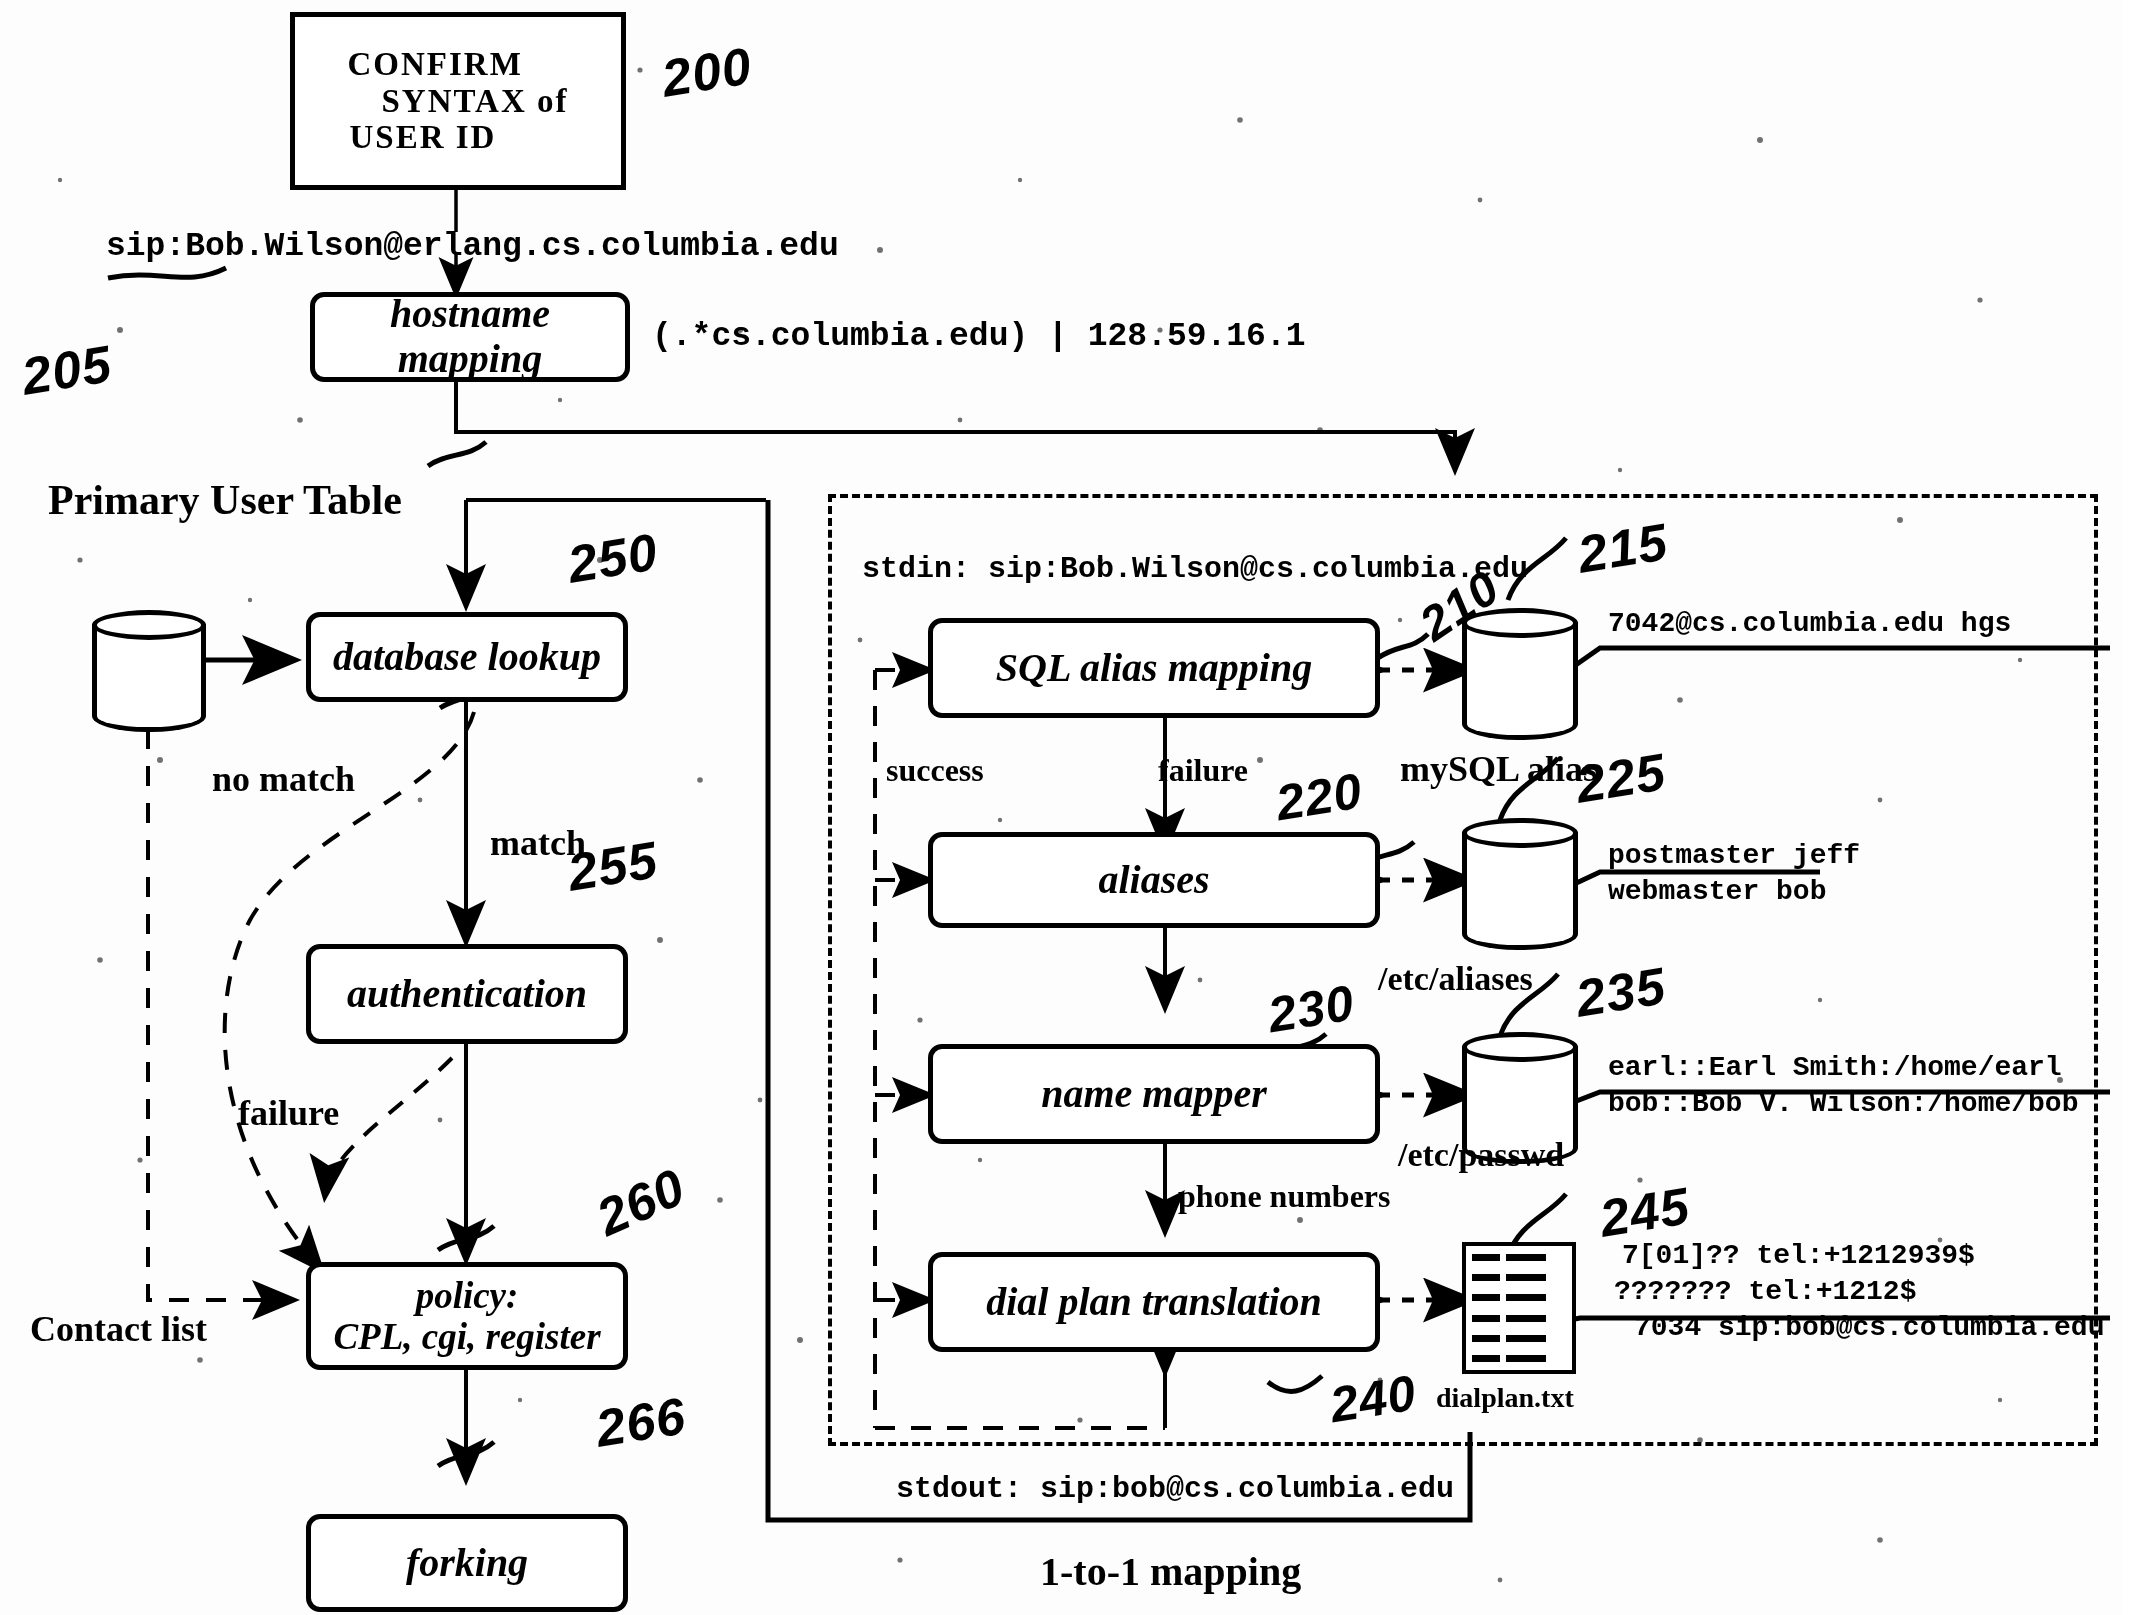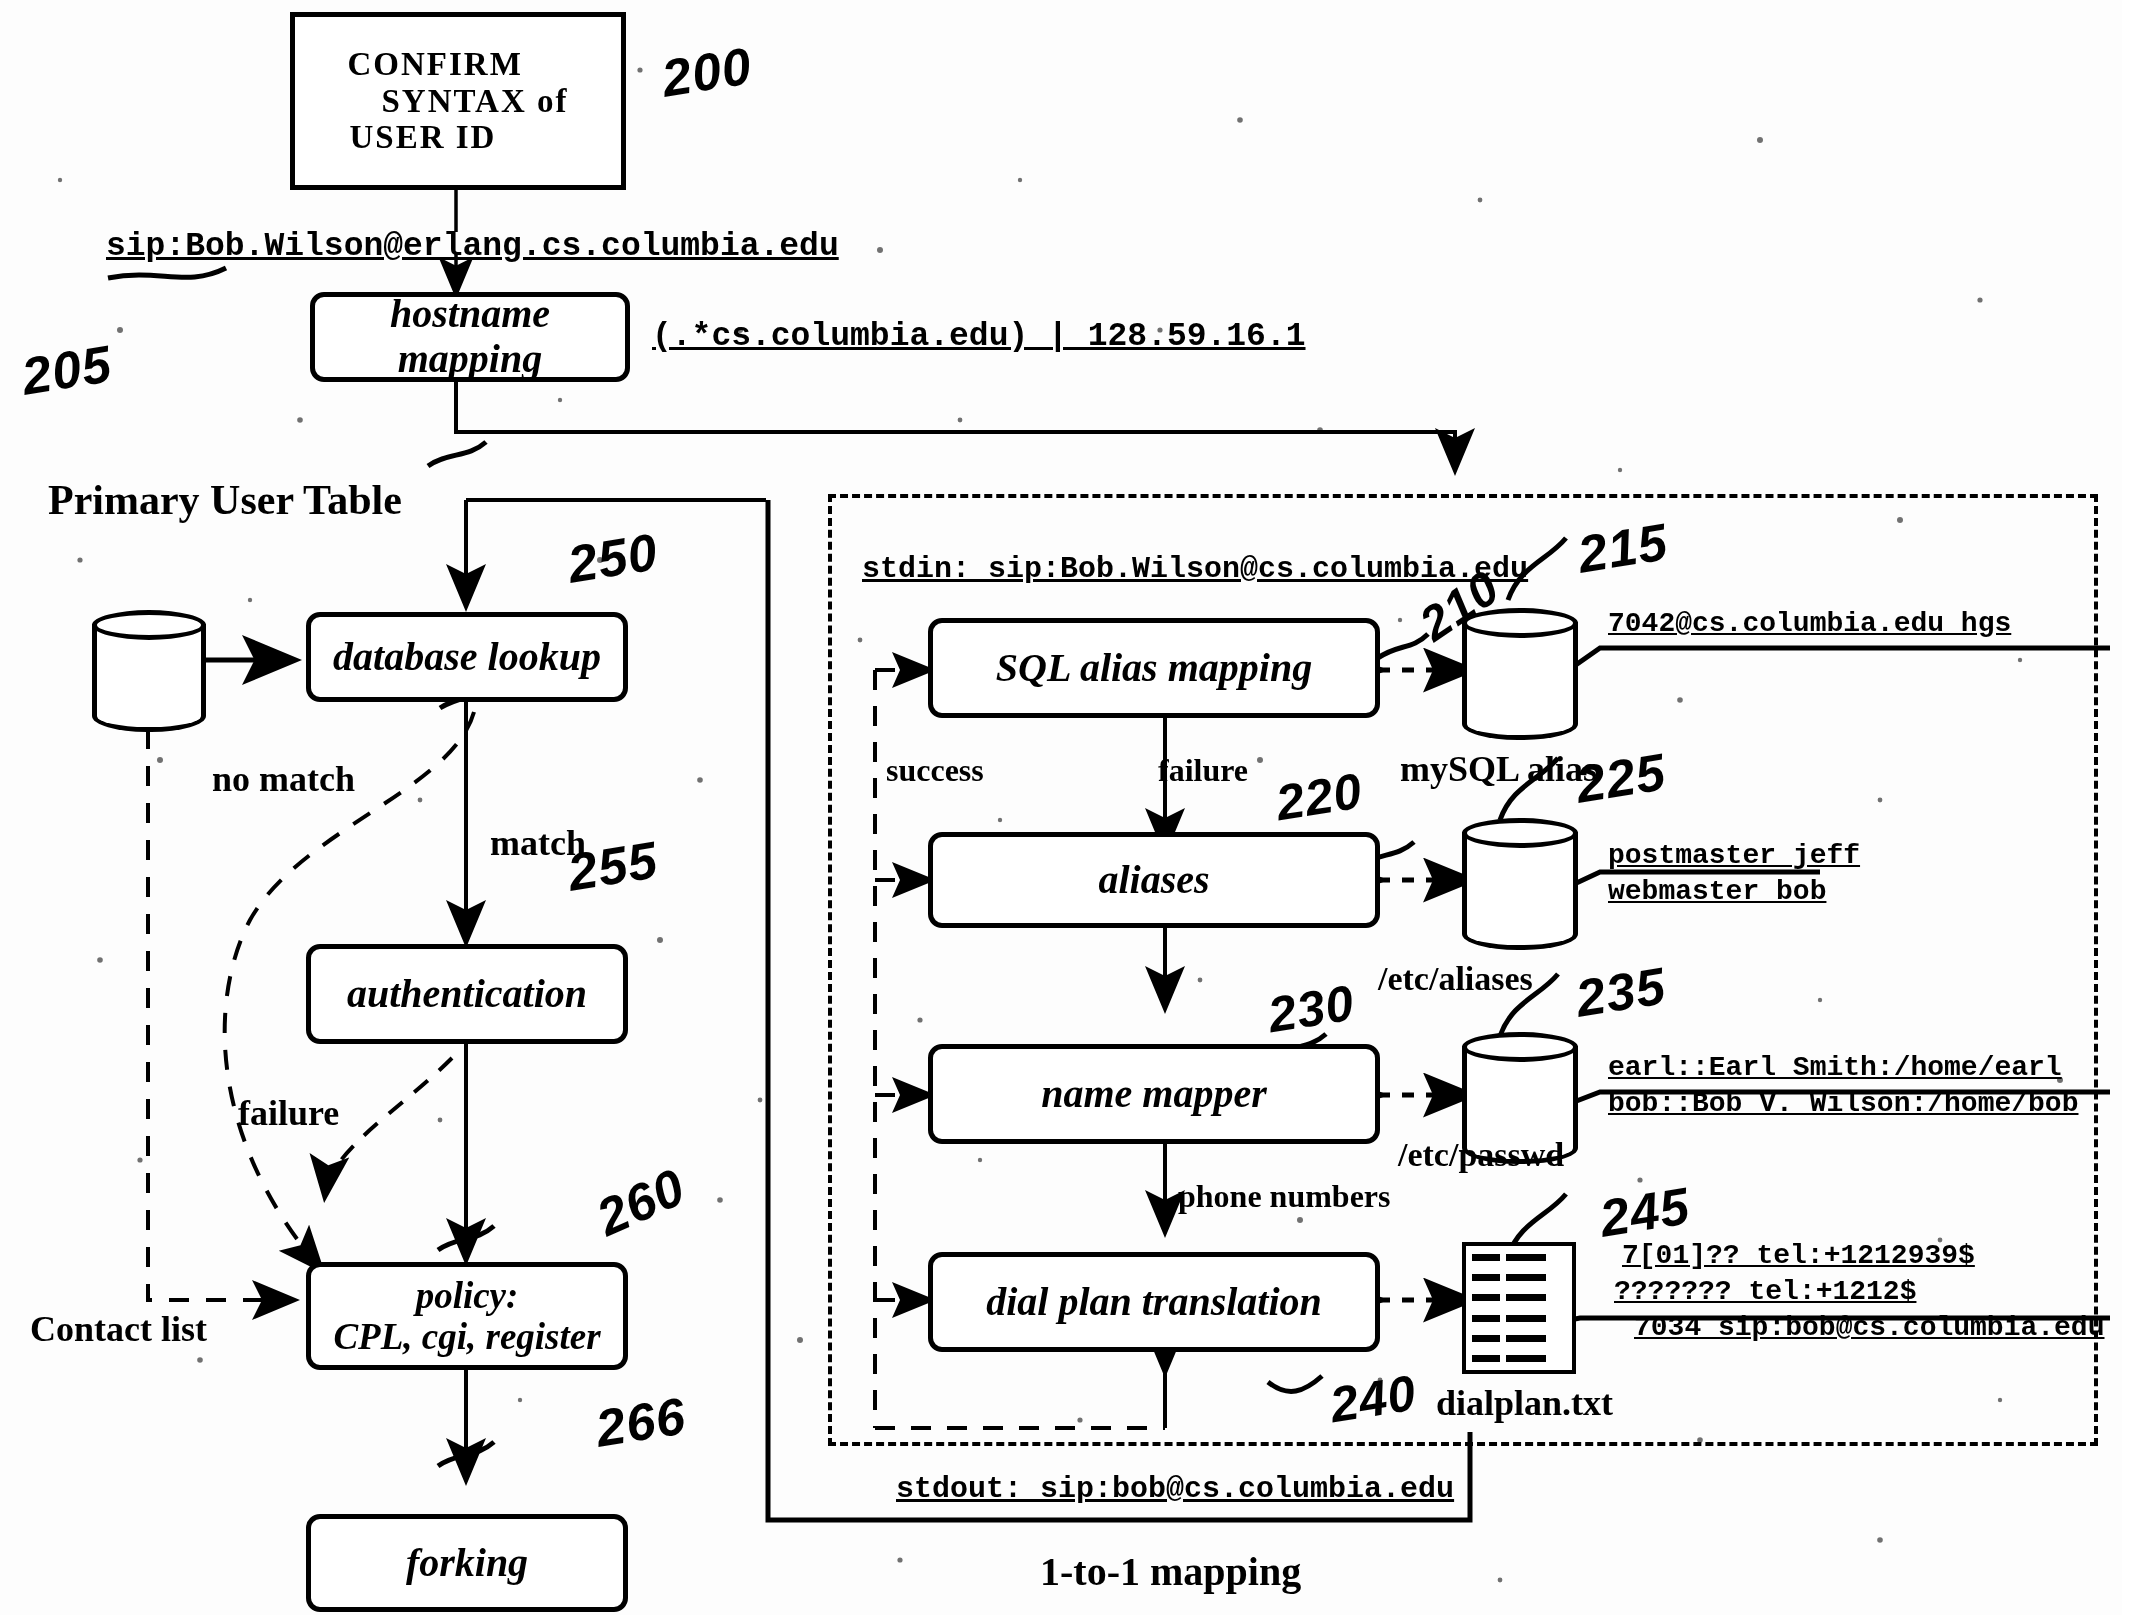--- a/index.html
+++ b/index.html
@@ -45,21 +45,20 @@
     font-style: italic;
     letter-spacing: 1px;
     transform: rotate(-9deg);
     white-space: nowrap;
   }
   .mono {
     position: absolute;
     font-family: "Liberation Mono", monospace;
     font-weight: 700;
     white-space: nowrap;
-    text-decoration: underline;
   }
   .serif {
     position: absolute;
     font-family: "Liberation Serif", serif;
     font-weight: 700;
     white-space: nowrap;
   }
   
   .blockhand {
     font-family: "Liberation Sans", sans-serif;
@@ -436,21 +435,21 @@
       </div>
     <div class="ln">
         <i class="a"></i>
         <i class="b"></i>
       </div>
     <div class="ln">
         <i class="a"></i>
         <i class="b"></i>
       </div>
   </div>
-  <div class="serif" style="left:1436px; top:1382px; font-size:36px;">dialplan.txt</div>
+  <div class="serif" style="left:1436px; top:1382px; font-size:28px;">dialplan.txt</div>
   <div class="hand" style="left:1600px; top:1182px; font-size:52px;">245</div>
   <div class="mono" style="left:1622px; top:1240px; font-size:28px;">7[01]?? tel:+1212939$</div>
   <div class="mono" style="left:1614px; top:1276px; font-size:28px;">??????? tel:+1212$</div>
   <div class="mono" style="left:1634px; top:1312px; font-size:28px;">7034 sip:bob@cs.columbia.edu</div>
 
   <div class="mono" style="left:896px; top:1472px; font-size:30px;">stdout: sip:bob@cs.columbia.edu</div>
 
   <div class="dashbox inner" style="left:868px; top:648px; width:608px; height:808px; border-color:#000;
               border-style:none;"></div>
 

